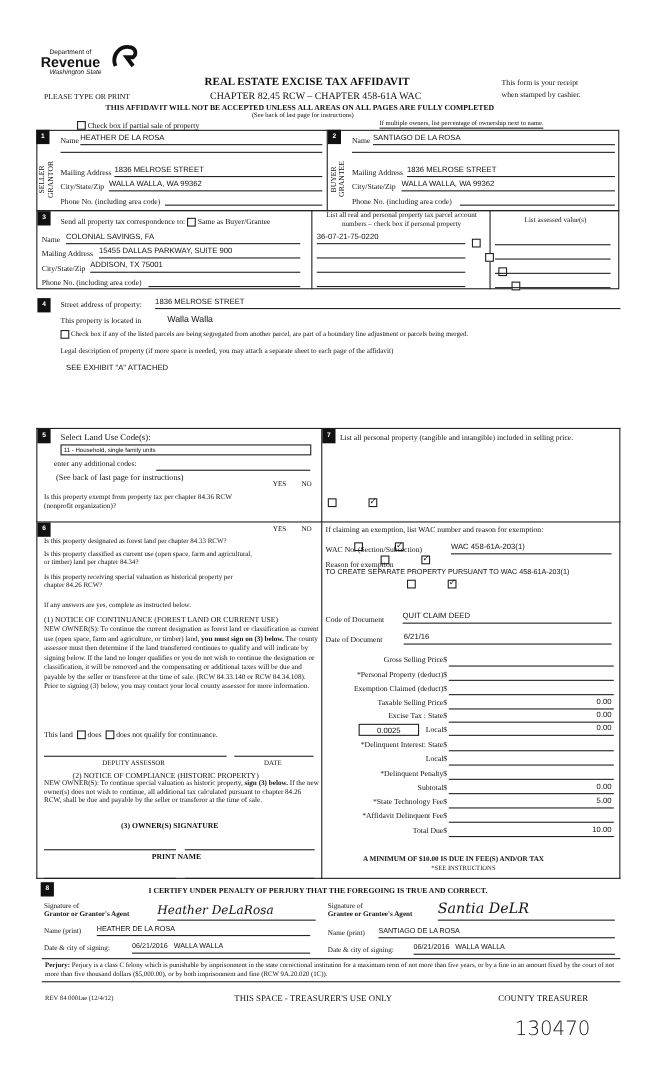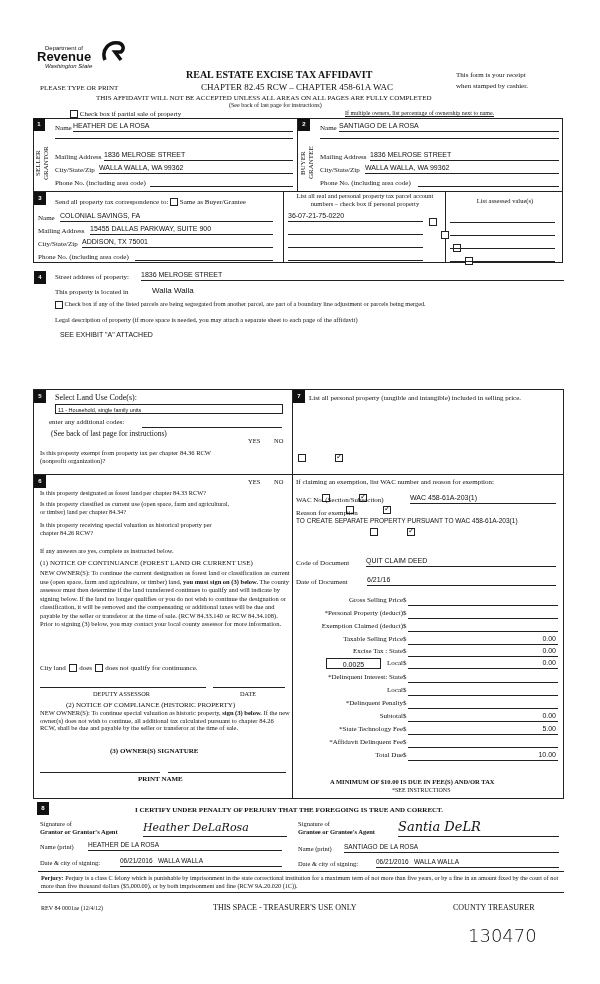--- a/index.html
+++ b/index.html
@@ -28,24 +28,24 @@
 <div class="abs" style="left:37px;top:40px;width:90px;height:36px;">
   <div class="abs sans" style="left:8px;top:5px;font-size:6px;">Department of</div>
   <div class="abs sans" style="left:0;top:9px;font-size:13px;font-weight:bold;">Revenue</div>
   <div class="abs sans" style="left:8px;top:23px;font-size:6px;font-style:italic;">Washington State</div>
   <svg class="abs" style="left:64px;top:0;" width="24" height="24" viewBox="0 0 24 24">
     <path d="M4 20 C0 10 8 1 18 3 C22 4 24 9 20 12 L14 12 L20 20" fill="none" stroke="#111" stroke-width="3.5"></path>
   </svg>
 </div>
 <div class="abs" style="left:40px;top:84px;font-size:7px;font-family:Liberation Serif, serif;">PLEASE TYPE OR PRINT</div>
 <div class="abs" style="left:186px;top:69px;font-size:10px;font-weight:bold;">REAL ESTATE EXCISE TAX AFFIDAVIT</div>
-<div class="abs" style="left:191px;top:82px;font-size:9px;margin-left:10px;">CHAPTER 82.45 RCW – CHAPTER 458-61A WAC</div>
+<div class="abs" style="left:191px;top:82px;font-size:9px;">CHAPTER 82.45 RCW – CHAPTER 458-61A WAC</div>
 <div class="abs" style="left:456px;top:71px;font-size:7px;">This form is your receipt</div>
 <div class="abs" style="left:456px;top:82px;font-size:7px;">when stamped by cashier.</div>
-<div class="abs" style="left:96px;top:94px;font-size:7px;font-weight:normal;">THIS AFFIDAVIT WILL NOT BE ACCEPTED UNLESS ALL AREAS ON ALL PAGES ARE FULLY COMPLETED</div>
+<div class="abs" style="left:96px;top:94px;font-size:7px;font-weight:bold;">THIS AFFIDAVIT WILL NOT BE ACCEPTED UNLESS ALL AREAS ON ALL PAGES ARE FULLY COMPLETED</div>
 <div class="abs" style="left:229px;top:102px;font-size:6px;">(See back of last page for instructions)</div>
 <div class="abs" style="left:70px;top:110px;font-size:7px;">
   <span class="cb"></span>
   <span class="uline">Check box if partial sale of property</span>
 </div>
 <div class="abs uline" style="left:345px;top:110px;font-size:6px;">If multiple owners, list percentage of ownership next to name.</div>
 
 
 <div class="abs" style="left:33px;top:118px;width:530px;height:74px;border:1px solid #222;box-sizing:border-box;"></div>
 <div class="line" style="left:297px;top:118px;width:1px;height:74px;"></div>
@@ -154,21 +154,21 @@
 <span class="abs cb checked" style="left:275px;top:500px;"></span>
 <div class="abs" style="left:40px;top:521px;width:190px;font-size:6.3px;line-height:8px;">Is this property receiving special valuation as historical property per chapter 84.26 RCW?</div>
 <span class="abs cb" style="left:250px;top:522px;"></span>
 <span class="abs cb checked" style="left:275px;top:522px;"></span>
 <div class="abs" style="left:40px;top:547px;font-size:6.3px;">If any answers are yes, complete as instructed below.</div>
 <div class="abs" style="left:40px;top:559px;font-size:7px;">(1) NOTICE OF CONTINUANCE (FOREST LAND OR CURRENT USE)</div>
 <div class="abs" style="left:40px;top:569px;width:250px;font-size:6.5px;line-height:8.5px;">
   <span>NEW OWNER(S): To continue the current designation as forest land or classification as current use (open space, farm and agriculture, or timber) land, </span><b>you must sign on (3) below.</b><span> The county assessor must then determine if the land transferred continues to qualify and will indicate by signing below. If the land no longer qualifies or you do not wish to continue the designation or classification, it will be removed and the compensating or additional taxes will be due and payable by the seller or transferor at the time of sale. (RCW 84.33.140 or RCW 84.34.108). Prior to signing (3) below, you may contact your local county assessor for more information.</span>
 </div>
 <div class="abs row-lbl" style="left:40px;top:664px;">
-  <span>City land</span>&nbsp;
+  <span>This land</span>&nbsp;
   <span class="cb"></span>
   <span>does</span>&nbsp;
   <span class="cb"></span>
   <span>does not qualify for continuance.</span>
 </div>
 <div class="abs uline" style="left:40px;top:686px;width:166px;height:1px;"></div>
 <div class="abs uline" style="left:213px;top:686px;width:72px;height:1px;"></div>
 <div class="abs" style="left:93px;top:690px;font-size:6.3px;">DEPUTY ASSESSOR</div>
 <div class="abs" style="left:240px;top:690px;font-size:6.3px;">DATE</div>
 <div class="abs" style="left:66px;top:701px;font-size:7px;">(2) NOTICE OF COMPLIANCE (HISTORIC PROPERTY)</div>

